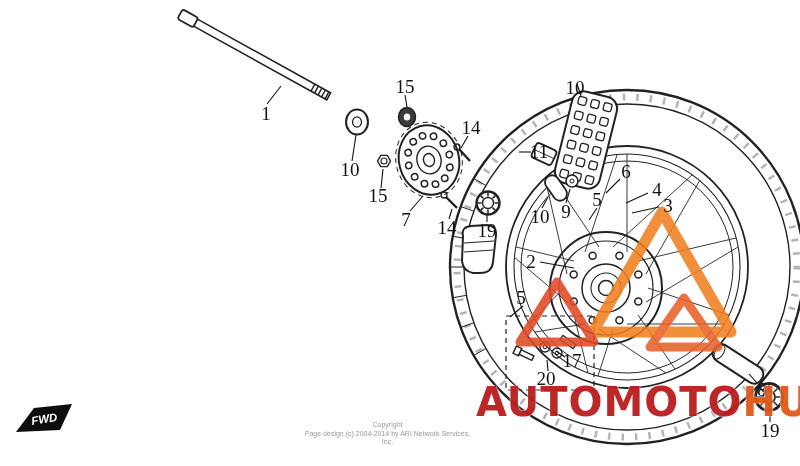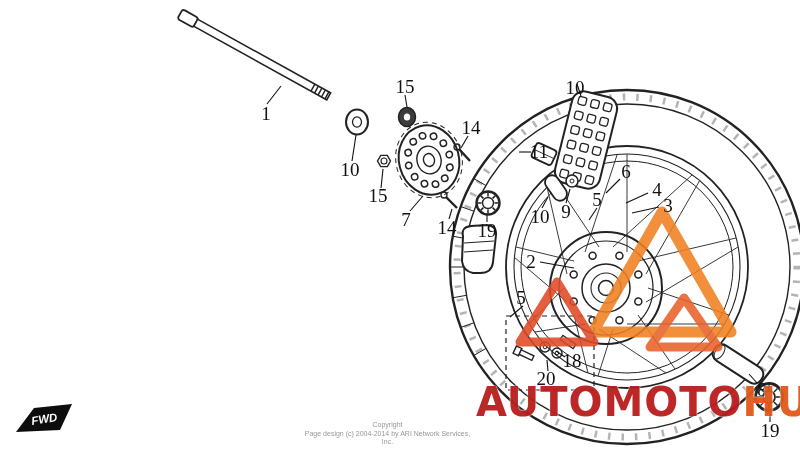--- a/index.html
+++ b/index.html
@@ -271,21 +271,21 @@
   <div class="part-label" style="left:575px;top:88px">10</div>
   <div class="part-label" style="left:539px;top:152px">11</div>
   <div class="part-label" style="left:540px;top:217px">10</div>
   <div class="part-label" style="left:566px;top:212px">9</div>
   <div class="part-label" style="left:626px;top:172px">6</div>
   <div class="part-label" style="left:657px;top:190px">4</div>
   <div class="part-label" style="left:668px;top:206px">3</div>
   <div class="part-label" style="left:597px;top:200px">5</div>
   <div class="part-label" style="left:531px;top:262px">2</div>
   <div class="part-label" style="left:521px;top:298px">5</div>
-  <div class="part-label" style="left:572px;top:361px">18</div>
+  <div class="part-label" style="left:572px;top:361px">17</div>
   <div class="part-label" style="left:546px;top:379px">20</div>
   <div class="part-label" style="left:762px;top:390px">8</div>
   <div class="part-label" style="left:770px;top:431px">19</div>
 
   <div class="watermark-text">
     <span class="brand1">AUTOMOTO</span><span class="brand2">HUB</span>
   </div>
 
   <div class="copyright">
     <div>Copyright</div>

